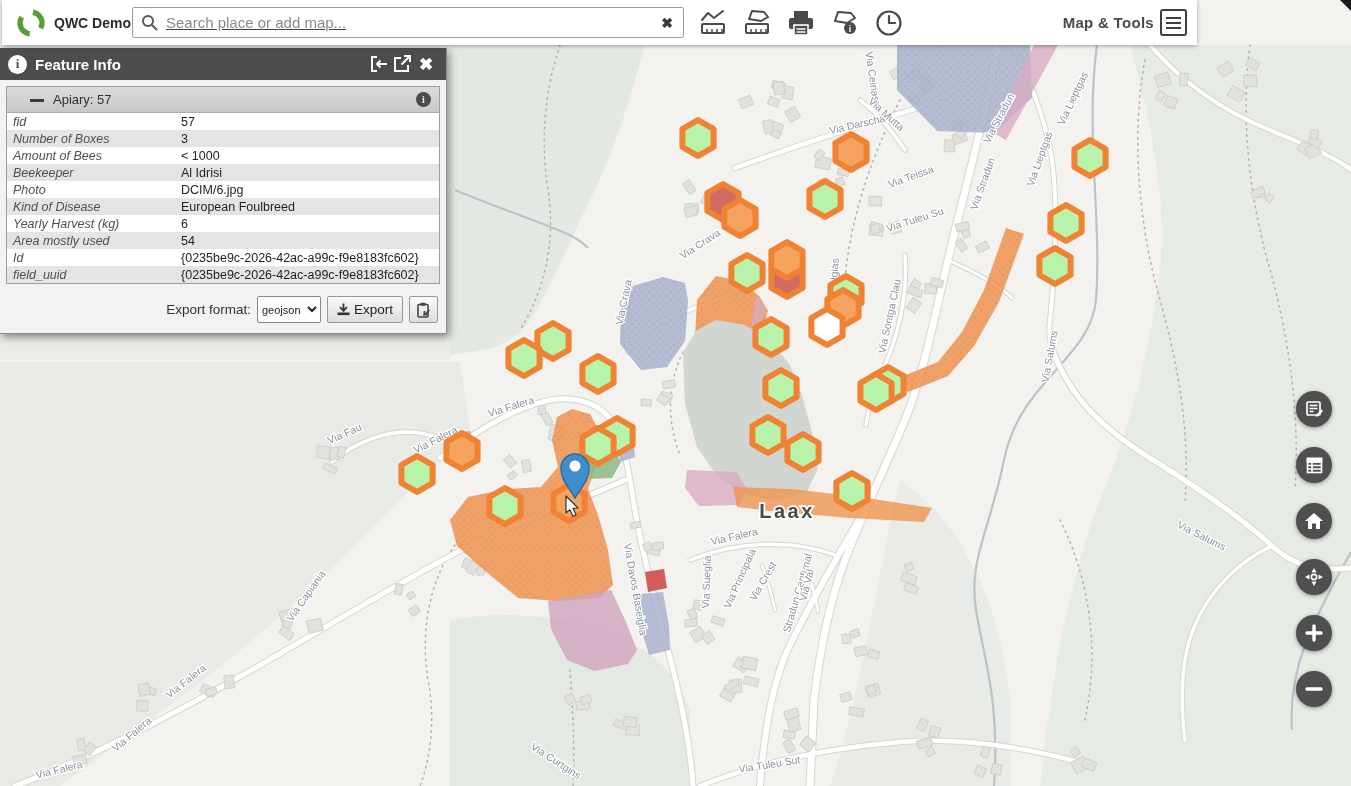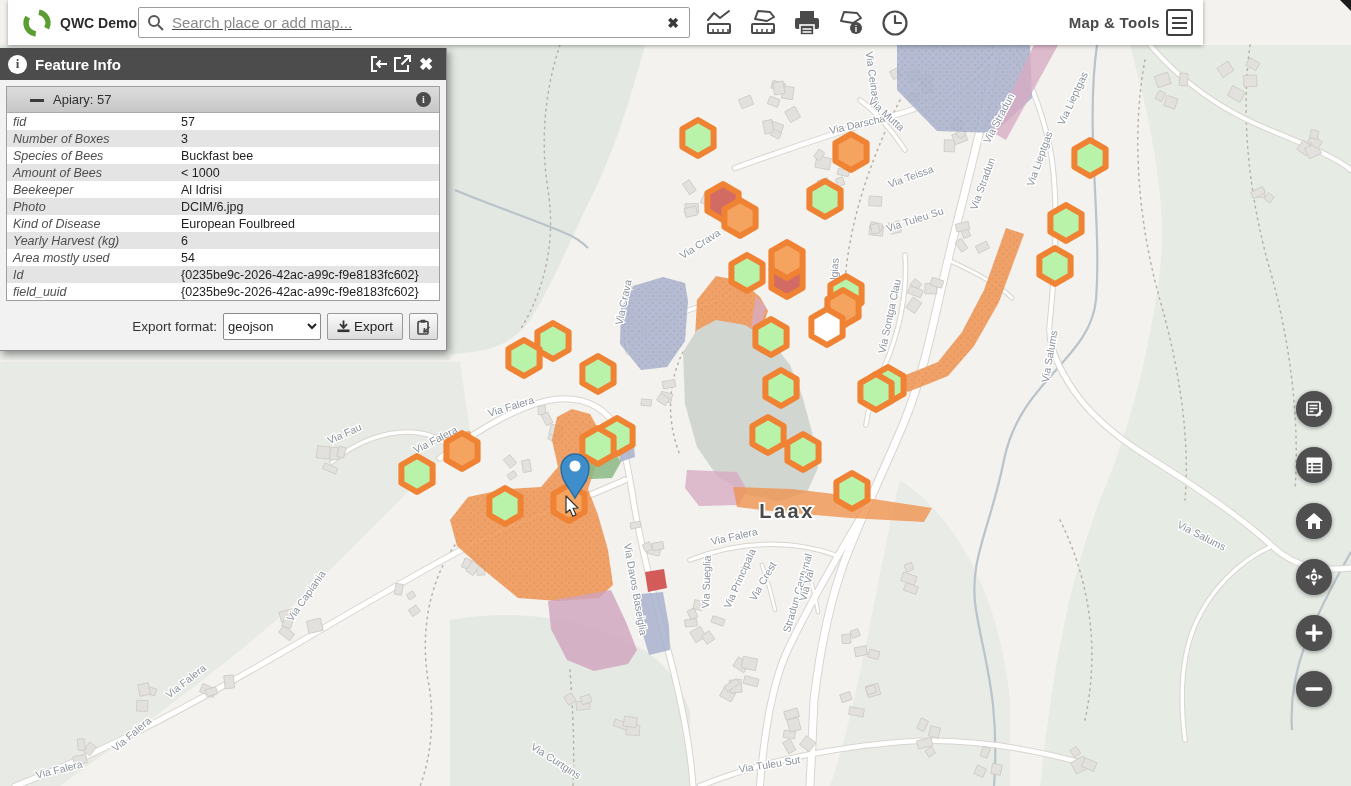--- a/index.html
+++ b/index.html
@@ -1,20 +1,20 @@
 <!DOCTYPE html>
 <html><head>
 <meta charset="utf-8">
 <style>
   html,body{margin:0;padding:0;background:#dcdcdc;}
   *{box-sizing:border-box;}
   .app{position:relative;width:1351px;height:786px;overflow:hidden;
        font-family:"Liberation Sans", sans-serif;background:#f3f2ee;}
   
-  .topbar{position:absolute;left:8px;top:0;width:1195px;height:45px;background:#fff;
+  .topbar{position:absolute;left:2px;top:0;width:1195px;height:45px;background:#fff;
           box-shadow:0 1px 4px rgba(0,0,0,.35);z-index:30;display:flex;align-items:center;}
   .logo{display:flex;align-items:center;gap:8px;padding-left:14px;width:128px;flex:0 0 auto;}
   .logo-text{font-weight:bold;font-size:14px;color:#2b2b2b;white-space:nowrap;}
   .searchbox{position:relative;width:552px;height:31px;border:1px solid #9c9c9c;border-radius:2px;
              background:#fff;display:flex;align-items:center;margin-left:2px;}
   .searchbox input{flex:1;border:none;outline:none;font-size:15px;color:#444;
                    font-family:"Liberation Sans",sans-serif;background:transparent;text-decoration:underline;}
   .searchbox input::placeholder{color:#8a8a8a;}
   .search-glyph{margin:0 6px 0 8px;flex:0 0 auto;display:flex;}
   .clear-btn{flex:0 0 auto;padding:0 10px;font-size:14px;font-weight:bold;color:#3a3a3a;cursor:pointer;}
@@ -46,22 +46,22 @@
   .info-disc-dark{width:15px;height:15px;border-radius:50%;background:#4c4c4c;color:#eee;display:flex;
                   align-items:center;justify-content:center;font-weight:bold;font-size:10px;
                   font-family:"Liberation Serif",serif;cursor:pointer;}
   table.attrs{width:100%;border-collapse:collapse;font-size:12.5px;}
   table.attrs tr:nth-child(even){background:#e4e4e4;}
   table.attrs td{padding:1.5px 6px;height:14px;white-space:nowrap;}
   td.alabel{font-style:italic;color:#4f4f4f;width:168px;}
   td.avalue{color:#1f1f1f;}
   .panel-foot{display:flex;align-items:center;justify-content:flex-end;gap:6px;padding:6px 8px 10px 8px;
               font-size:13.5px;color:#333;}
-  .fmt-select{height:27px;font-size:13px;font-family:"Liberation Sans",sans-serif;border:1px solid #8a8a8a;
-              background:#fff;border-radius:2px;width:98px;color:#222;}
+  .fmt-select{height:27px;font-size:11px;font-family:"Liberation Sans",sans-serif;border:1px solid #8a8a8a;
+              background:#fff;border-radius:2px;width:64px;color:#222;}
   .btn{height:27px;border:1px solid #999;background:linear-gradient(#fafafa,#dcdcdc);border-radius:2px;
        display:flex;align-items:center;gap:4px;padding:0 9px;font-size:13.5px;color:#222;cursor:pointer;}
   .btn-sq{width:29px;justify-content:center;padding:0;}
   
   .map-controls{position:absolute;right:19px;top:391px;z-index:20;display:flex;flex-direction:column;gap:20px;}
   .round-btn{width:36px;height:36px;border-radius:50%;background:#4f4f4f;display:flex;align-items:center;
              justify-content:center;box-shadow:0 1px 4px rgba(0,0,0,.4);cursor:pointer;border:none;}
   
   svg text{font-family:"Liberation Sans",sans-serif;}
   .street{fill:#8b929c;stroke:#ffffff;stroke-width:2.6px;paint-order:stroke;font-size:10.5px;}
@@ -528,24 +528,20 @@
         <tbody id="attr-rows">
             <tr>
               <td class="alabel">fid</td>
               <td class="avalue">57</td>
             </tr>
             <tr>
               <td class="alabel">Number of Boxes</td>
               <td class="avalue">3</td>
             </tr>
             <tr>
-              <td class="alabel">Species of Bees</td>
-              <td class="avalue">Buckfast bee</td>
-            </tr>
-            <tr>
               <td class="alabel">Amount of Bees</td>
               <td class="avalue">&lt; 1000</td>
             </tr>
             <tr>
               <td class="alabel">Beekeeper</td>
               <td class="avalue">Al Idrisi</td>
             </tr>
             <tr>
               <td class="alabel">Photo</td>
               <td class="avalue">DCIM/6.jpg</td>

